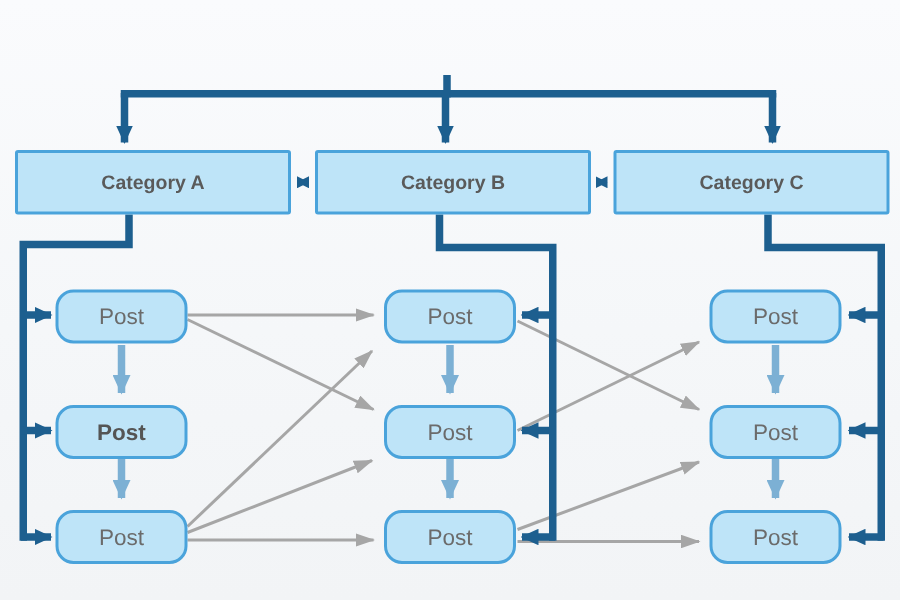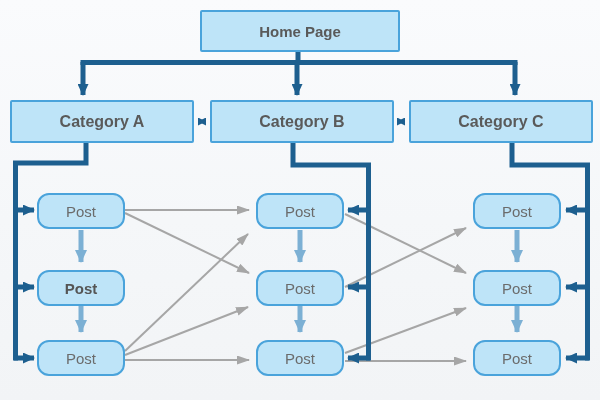--- a/index.html
+++ b/index.html
@@ -13,21 +13,21 @@
     background:linear-gradient(180deg,#fafbfd 0%,#f5f7f9 55%,#f2f4f6 100%);
   }
   svg{position:absolute;left:0;top:0;}
   .node{
     position:absolute;box-sizing:border-box;
     background:#bee4f8;border:2px solid #4aa3db;border-radius:2px;
     display:flex;align-items:center;justify-content:center;
     color:#5a5a5a;
   }
   .node.level-top{font-weight:bold;font-size:15px;}
-  .node.level-cat{font-weight:bold;font-size:16px;}
+  .node.level-cat{font-weight:bold;font-size:13px;}
   .node.level-post{font-size:15px;color:#6b6b6b;font-weight:normal;border-radius:12px;}
   .node.level-post.bold-label{font-weight:bold;color:#555;}
   .nav{stroke:#1d5f8f;}
   .flow{stroke:#7cb0d4;}
   .xlink{stroke:#a6a6a6;}
 </style>
 </head>
 <body>
 
 <div id="stage">
@@ -88,23 +88,20 @@
     <g stroke-width="5" fill="none">
       <line class="flow" x1="81" y1="230" x2="81" y2="262" marker-end="url(#m-blue)"></line>
       <line class="flow" x1="81" y1="306" x2="81" y2="332" marker-end="url(#m-blue)"></line>
       <line class="flow" x1="300" y1="230" x2="300" y2="262" marker-end="url(#m-blue)"></line>
       <line class="flow" x1="300" y1="306" x2="300" y2="332" marker-end="url(#m-blue)"></line>
       <line class="flow" x1="517" y1="230" x2="517" y2="262" marker-end="url(#m-blue)"></line>
       <line class="flow" x1="517" y1="306" x2="517" y2="332" marker-end="url(#m-blue)"></line>
     </g>
   </svg>
 
-  <div class="node level-top" style="left:200px;top:10px;width:200px;height:42px;">
-    <span>Home Page</span>
-  </div>
 
   <div class="node level-cat" style="left:10px;top:100px;width:184px;height:43px;">
     <span>Category A</span>
   </div>
   <div class="node level-cat" style="left:409px;top:100px;width:184px;height:43px;">
     <span>Category C</span>
   </div>
   <div class="node level-cat" style="left:210px;top:100px;width:184px;height:43px;">
     <span>Category B</span>
   </div>

